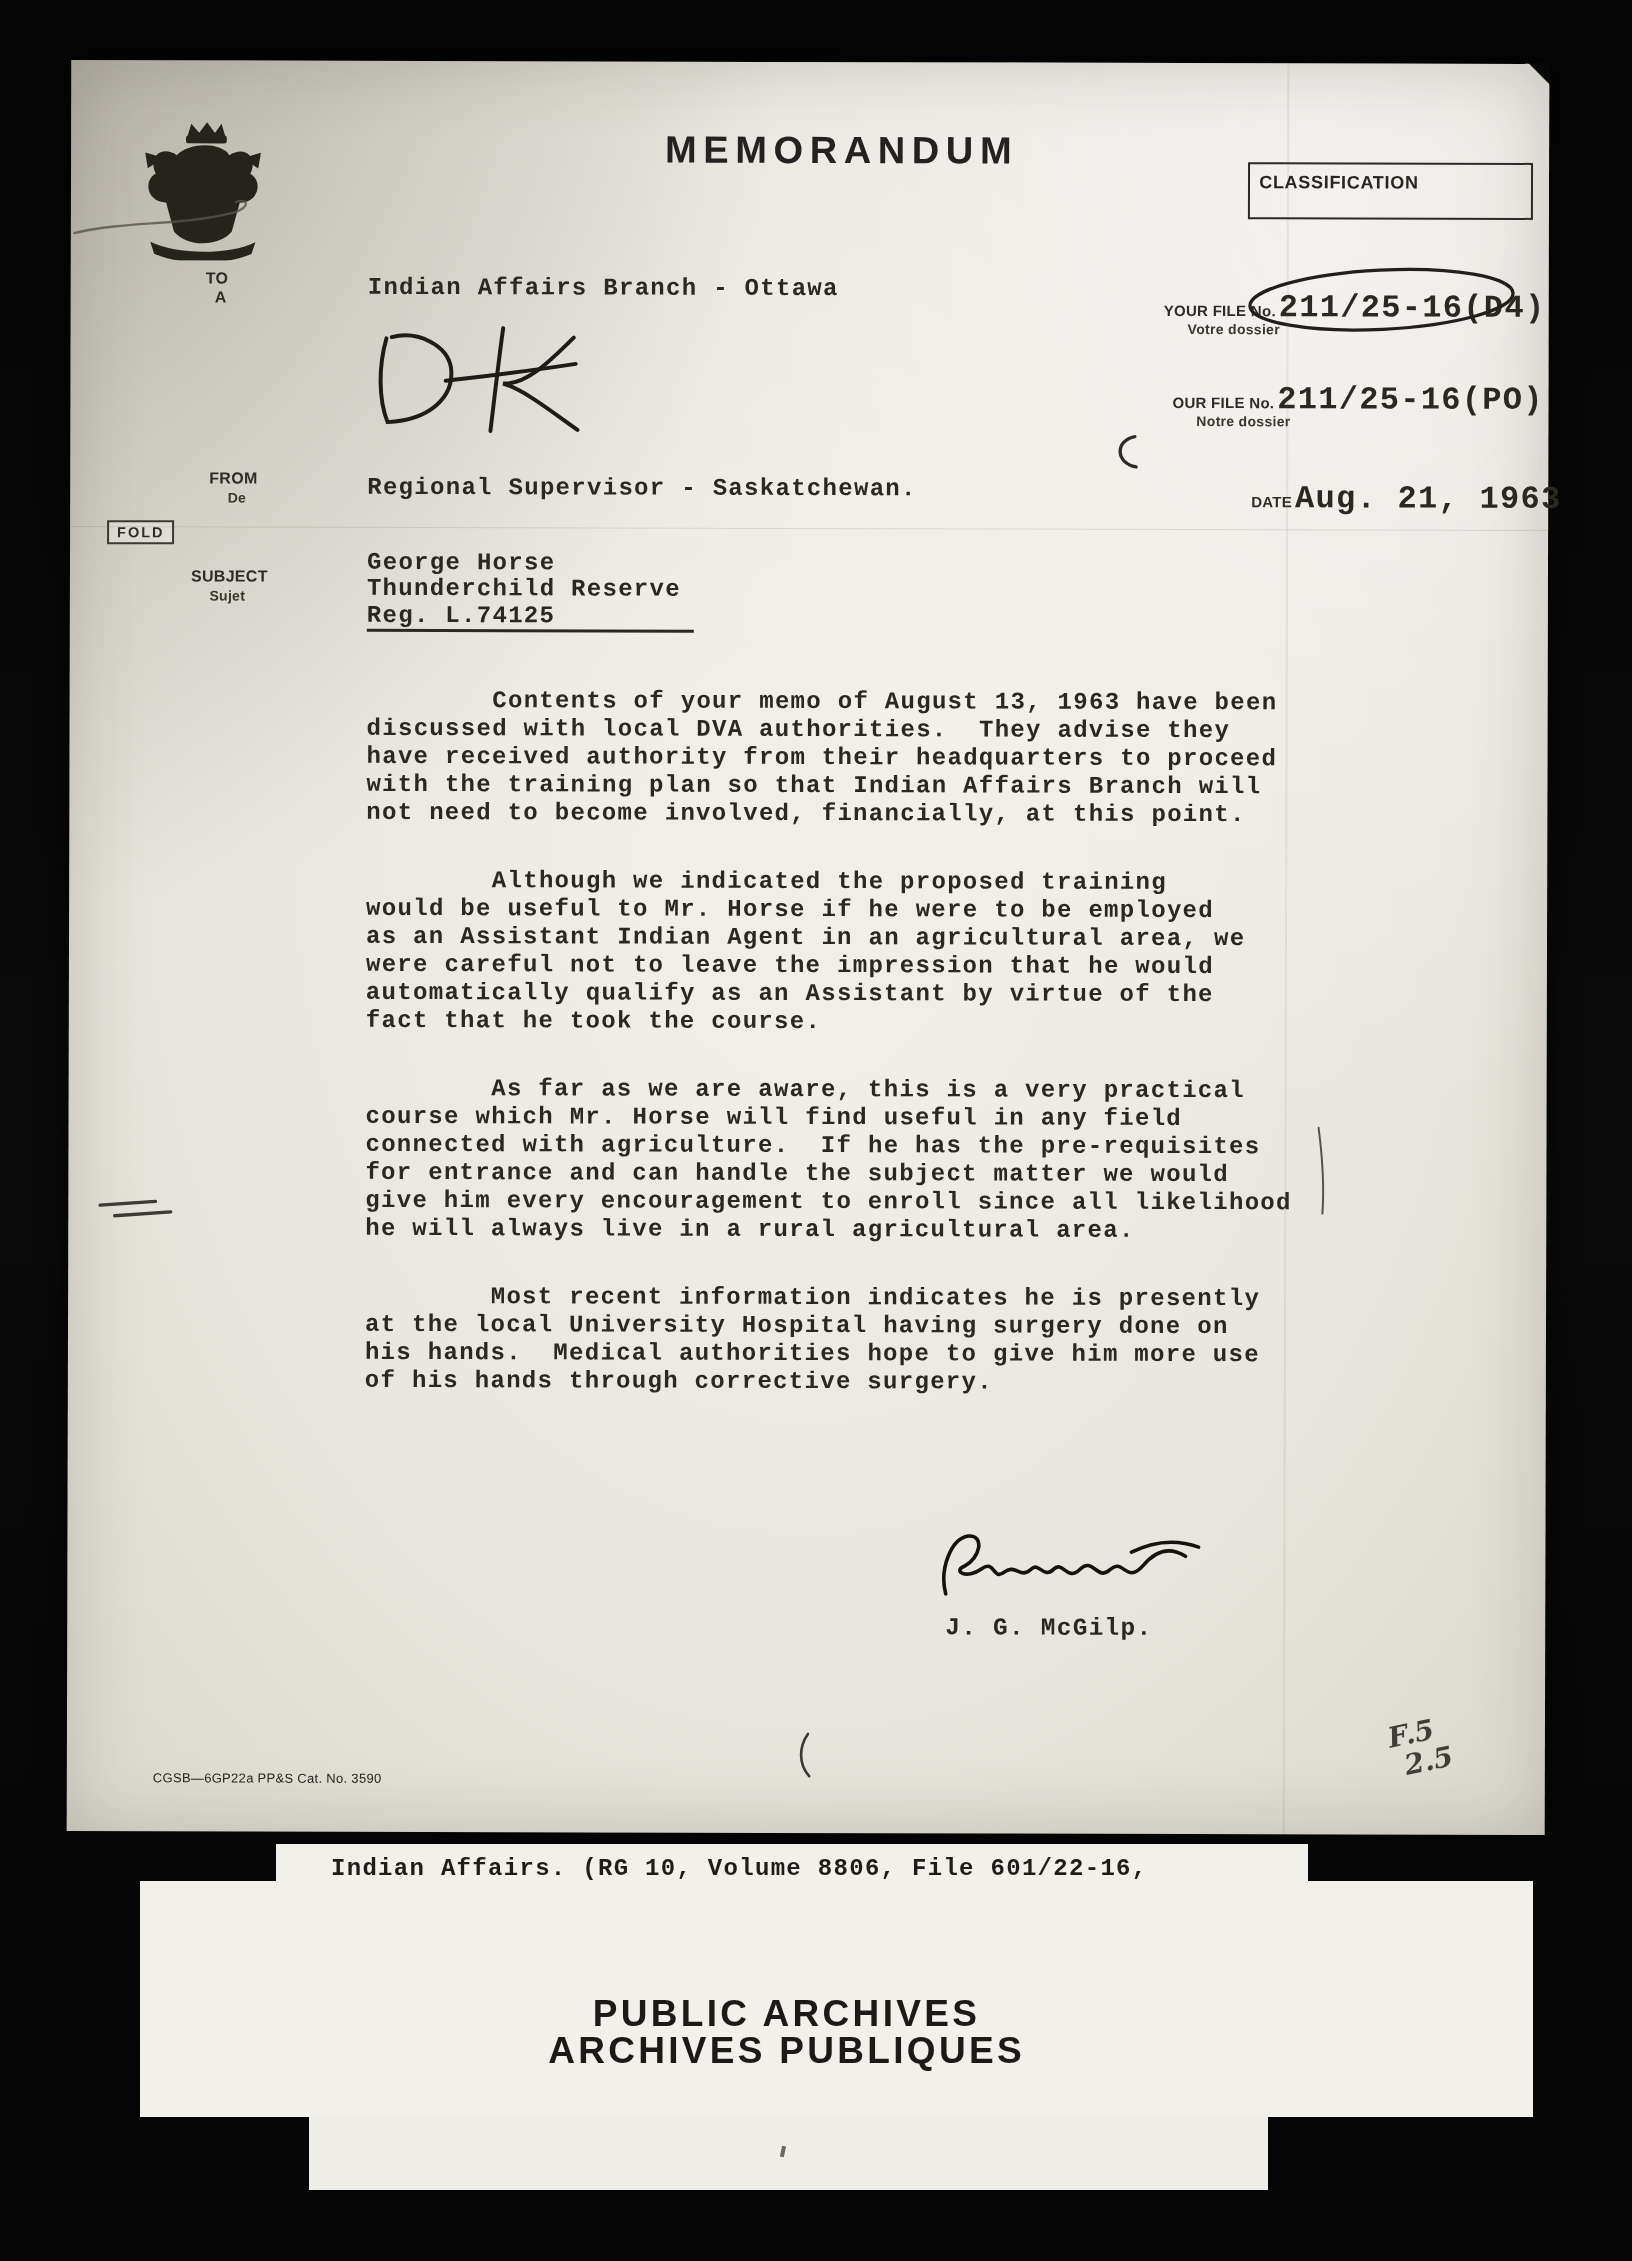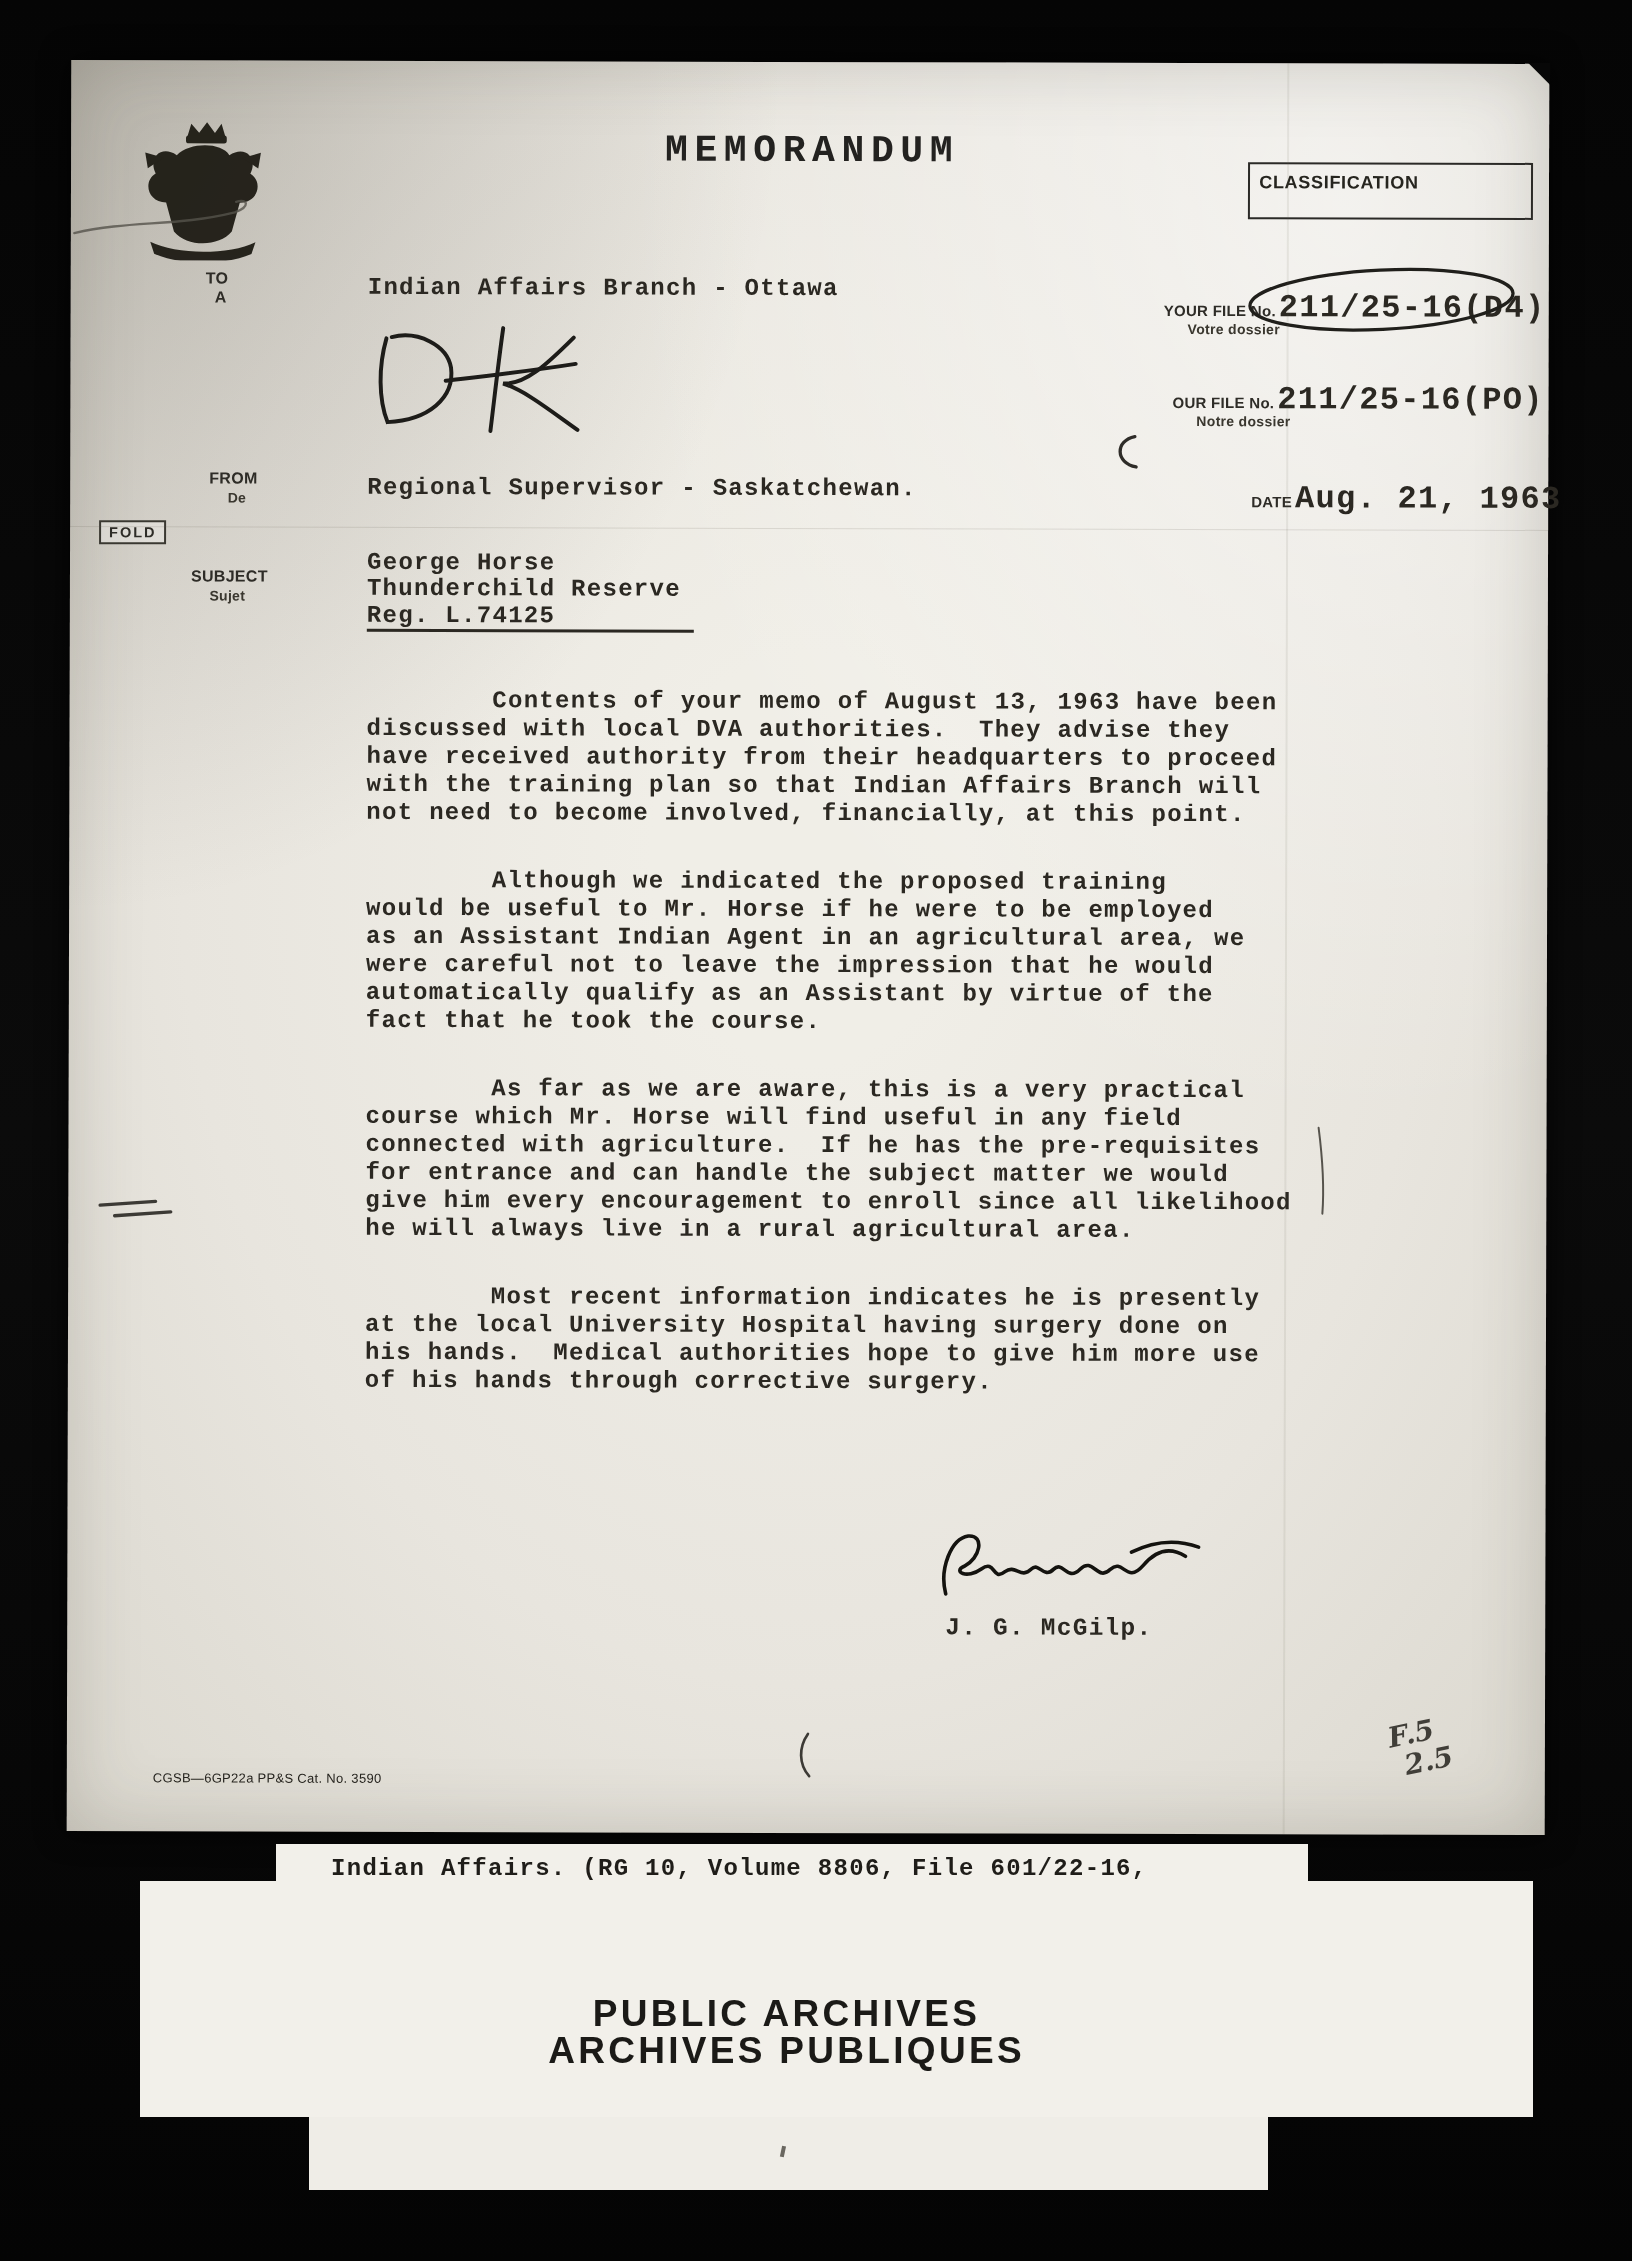--- a/index.html
+++ b/index.html
@@ -18,21 +18,21 @@
       radial-gradient(ellipse at 50% 45%, #f0eee7 15%, #e8e5de 60%, #dbd8cf 100%);
     box-shadow:0 0 30px rgba(0,0,0,0.85), inset 0 0 73px rgba(70,64,52,0.22);
   }
   .corner-fold{
     position:absolute;right:-1.3px;top:-1.3px;width:0;height:0;
     border-top:22.5px solid #070707;border-left:22.5px solid transparent;
   }
   .crease-h{position:absolute;left:0;top:466px;width:100%;height:1.3px;background:rgba(100,95,82,0.16);}
   .crease-v{position:absolute;left:1216px;top:0;width:2px;height:100%;background:rgba(100,95,82,0.10);}
   .mono{font-family:"Liberation Mono",monospace;font-weight:bold;color:#2b2822;letter-spacing:1.3px;}
-  .memo-title{font-size:38px;font-weight:bold;letter-spacing:6.6px;color:#232220;font-family:Liberation Mono, monospace;}
+  .memo-title{font-size:38px;font-weight:bold;letter-spacing:6.6px;color:#232220;}
   .classification-box{
     width:285px;height:57px;border:2.6px solid #2b2a27;box-sizing:border-box;
     padding:8px 9.2px;font-size:18px;font-weight:bold;letter-spacing:0.7px;color:#26251f;
   }
   .sm-label{font-size:16px;font-weight:bold;color:#2e2c27;letter-spacing:0.3px;line-height:18.5px;}
   .sm-label-fr{font-size:14px;font-weight:bold;color:#3a372f;letter-spacing:0.3px;}
   .file-value{font-size:32px;}
   .body-text{width:1004px;font-size:24px;line-height:28px;}
   .body-text p{margin:0 0 40px 0;white-space:pre-wrap;}
   .subject-line{font-size:24px;line-height:26.4px;}
@@ -110,21 +110,21 @@
       <div>FROM</div>
       <div class="sm-label-fr" style="padding-left:18.5px;">De</div>
     </div>
     <div class="abs mono" style="left:297px;top:413px;font-size:24px;">Regional Supervisor - Saskatchewan.</div>
 
     <div class="abs" style="left:1181px;top:417px;white-space:nowrap;">
       <span class="sm-label" style="font-size:15px;">DATE</span>
       <span class="mono file-value">Aug. 21, 1963</span>
     </div>
 
-    <div class="abs fold-tab" style="left:29px;top:460px;">FOLD</div>
+    <div class="abs fold-tab" style="left:37px;top:460px;">FOLD</div>
 
     <div class="abs sm-label" style="left:121px;top:507px;">
       <div>SUBJECT</div>
       <div class="sm-label-fr" style="padding-left:18.5px;">Sujet</div>
     </div>
     <div class="abs" style="left:297px;top:489px;">
       <div class="mono subject-line">George Horse</div>
       <div class="mono subject-line">Thunderchild Reserve</div>
       <div class="mono subject-line">Reg. L.74125</div>
     </div>

